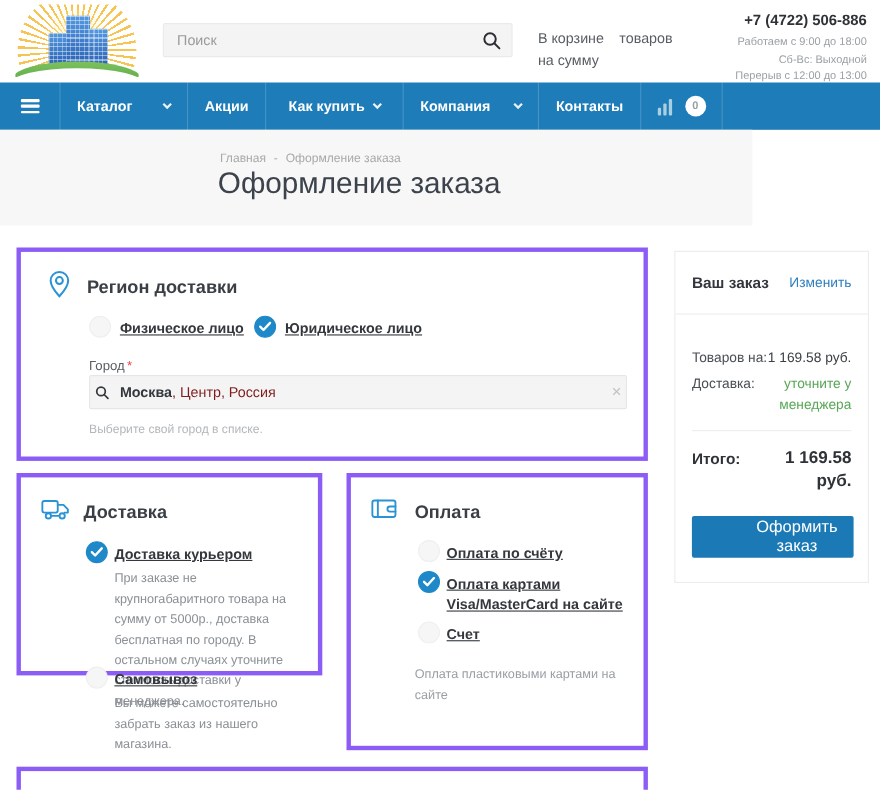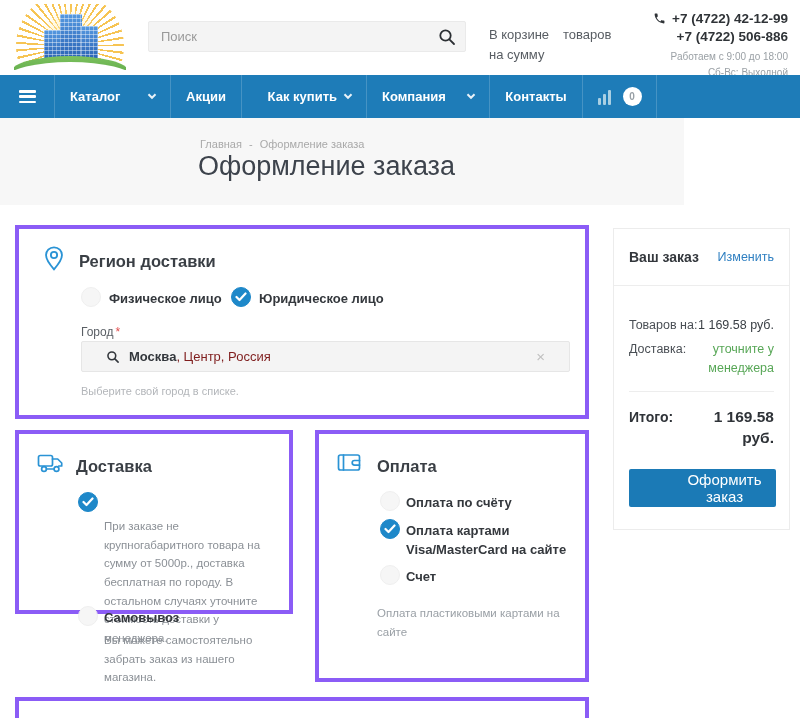--- a/index.html
+++ b/index.html
@@ -41,21 +41,21 @@
   .phone-ico { display:inline-block; vertical-align:-2px; margin-right:6px; }
   .schedule { margin-top:3px; font-size:10px; color:#9aa0a5; line-height:1.55; }
 
   
   .nav { position:absolute; top:75px; left:0; width:800px; height:43px; background:#1e7cb8; display:flex; }
   .nav-item { height:43px; display:flex; align-items:center; justify-content:center; gap:8px;
     color:#fff; font-size:13px; font-weight:bold; border-right:1px solid rgba(255,255,255,.18); cursor:pointer; }
   .ni-burger { width:55px; }
   .ni-catalog { width:116px; justify-content:space-between; padding:0 15px; }
   .ni-promos { width:71px; }
-  .ni-how { width:125px; justify-content:flex-end; padding:0 15px; }
+  .ni-how { width:125px; justify-content:center; padding:0 15px; }
   .ni-company { width:123px; justify-content:space-between; padding:0 15px; }
   .ni-contacts { width:93px; }
   .ni-account { width:142px; gap:9px; }
   .ni-compare { width:74px; border-right:1px solid rgba(255,255,255,.18); }
   .chev { width:6px; height:6px; border-right:2px solid rgba(255,255,255,.9); border-bottom:2px solid rgba(255,255,255,.9);
     transform:rotate(45deg); margin-top:-4px; flex:0 0 auto; }
   .burger { width:17px; height:13px; display:flex; flex-direction:column; justify-content:space-between; }
   .burger i { display:block; height:2.5px; background:#fff; border-radius:1px; }
   .bars { display:flex; align-items:flex-end; gap:2px; height:16px; }
   .bars i { display:block; width:3px; background:#a9cfe3; border-radius:1px; }
@@ -76,27 +76,27 @@
   .card-delivery { left:15px; top:430px; width:278px; height:184px; }
   .card-payment { left:315px; top:430px; width:274px; height:252px; }
   .card-next { left:15px; top:697px; width:574px; height:50px; }
 
   .sec-title { position:absolute; font-size:16.5px; font-weight:bold; color:#3a3f45; }
   .sec-icon { position:absolute; }
 
   .radio { position:absolute; width:20px; height:20px; border-radius:50%;
     background:#f6f6f6; border:1px solid #efefef; cursor:pointer; }
   .radio.checked { background:#1e88c9; border-color:#1e88c9; display:flex; align-items:center; justify-content:center; }
-  .radio-label { position:absolute; font-size:13px; font-weight:bold; color:#34383d; cursor:pointer; line-height:1.45; }
+  .radio-label { position:absolute; font-size:13px; font-weight:bold; color:#34383d; cursor:pointer; line-height:1.45;text-decoration:underline; }
   .opt-desc { position:absolute; font-size:11.5px; color:#8b9096; line-height:1.62; }
 
   .city-label { position:absolute; left:62px; top:96px; font-size:12px; color:#5a5f65; }
   .req { color:#e04f4f; margin-left:2px; }
   .city-input { position:absolute; left:62px; top:112px; width:489px; height:31px; background:#f4f4f4;
-    border:1px solid #e6e6e6; border-radius:2px; display:flex; align-items:center; padding:0 24px; cursor:text; }
+    border:1px solid #e6e6e6; border-radius:2px; display:flex; align-items:center; padding:0 4px; cursor:text; }
   .city-input .mag { margin-right:9px; flex:0 0 auto; }
   .city-val { font-size:13px; font-weight:bold; color:#33373c; }
   .city-rest { font-size:13px; color:#7f1d1d; }
   .city-clear { margin-left:auto; color:#c0c0c0; font-size:15px; cursor:pointer; line-height:1; }
   .hint { position:absolute; left:62px; top:156px; font-size:11px; color:#b3b6ba; }
 
   
   .sidebar { position:absolute; left:613px; top:228px; width:177px; background:#fff; border:1px solid #ececec; padding-bottom:22px; }
   .sb-head { height:56px; display:flex; align-items:center; justify-content:space-between; padding:0 15px; }
   .sb-title { font-size:14px; font-weight:bold; color:#33373c; }
@@ -142,27 +142,20 @@
     </div>
 
     <div class="cart-info">
       <div>
         <span>В корзине</span><span class="cart-gap"></span><span>товаров</span>
       </div>
       <div>на сумму</div>
     </div>
 
     <div class="contacts">
-      <div class="phone-row">
-        <span class="phone-ico">
-          <svg width="13" height="13" viewBox="0 0 24 24">
-            <path fill="#2f3337" d="M6.6 10.8c1.5 2.9 3.8 5.2 6.7 6.7l2.2-2.2c.3-.3.7-.4 1-.2 1.1.4 2.3.6 3.6.6.6 0 1 .4 1 1V20c0 .6-.4 1-1 1C10.9 21 3 13.1 3 3.9c0-.6.4-1 1-1h3.3c.6 0 1 .4 1 1 0 1.2.2 2.4.6 3.6.1.3 0 .7-.2 1l-2.1 2.3z"></path>
-          </svg>
-        </span><span>+7 (4722) 42-12-99</span>
-      </div>
       <div class="phone-row">+7 (4722) 506-886</div>
       <div class="schedule">
         <div>Работаем с 9:00 до 18:00</div>
         <div>Сб-Вс: Выходной</div>
         <div>Перерыв с 12:00 до 13:00</div>
       </div>
     </div>
   </div>
 
   <div class="nav">
@@ -256,20 +249,21 @@
         <path d="M9.5 16.5 h7.5"></path>
       </svg>
     </span>
     <div class="sec-title" style="left:57px; top:23px;">Доставка</div>
 
     <div class="radio checked" style="left:59px; top:58px;">
       <svg width="12" height="10" viewBox="0 0 12 10">
         <polyline points="1.5,5 4.5,8 10.5,1.5" fill="none" stroke="#fff" stroke-width="2.2" stroke-linecap="round" stroke-linejoin="round"></polyline>
       </svg>
     </div>
+    <div class="radio-label" style="left:85px; top:61px;">Доставка курьером</div>
     <div class="opt-desc" style="left:85px; top:83px; width:177px;">При заказе не крупногабаритного товара на сумму от 5000р., доставка бесплатная по городу. В остальном случаях уточните стоимость доставки у менеджера.</div>
 
     <div class="radio" style="left:59px; top:172px;"></div>
     <div class="radio-label" style="left:85px; top:175px;">Самовывоз</div>
     <div class="opt-desc" style="left:85px; top:197px; width:182px;">Вы можете самостоятельно забрать заказ из нашего магазина.</div>
   </div>
 
   <div class="card card-payment">
     <span class="sec-icon" style="left:18px; top:17px;">
       <svg width="26" height="23" viewBox="0 0 26 22" fill="none" stroke="#2a93d5" stroke-width="1.7" stroke-linejoin="round" stroke-linecap="round">

